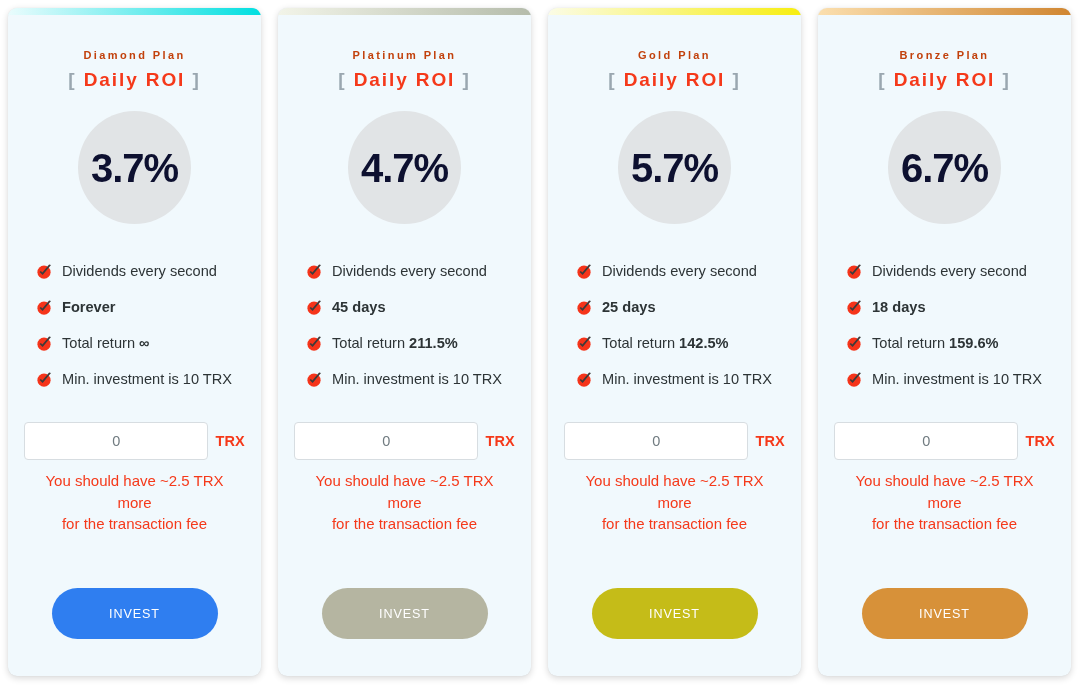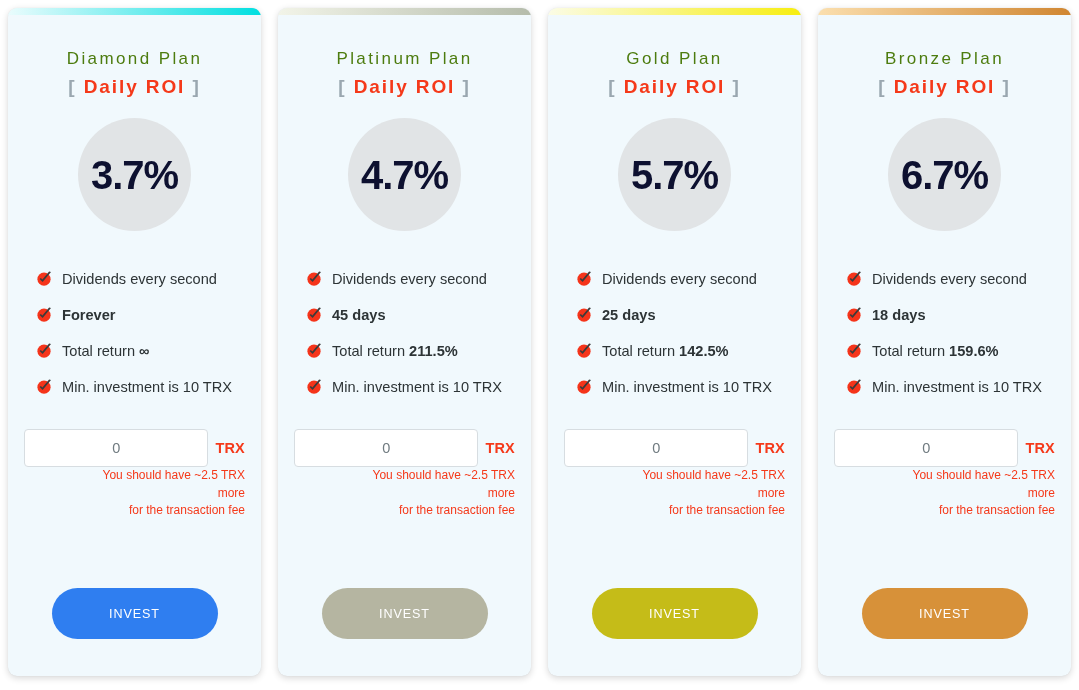--- a/index.html
+++ b/index.html
@@ -37,24 +37,24 @@
   .top-bar {
     position: absolute;
     top: 0; left: 0; right: 0;
     height: 7px;
     border-top-left-radius: 9px;
     border-top-right-radius: 9px;
   }
 
   .plan-title {
     margin-top: 41px;
-    font-size: 17px;
-    font-weight: normal;
+    font-size: 11px;
+    font-weight: bold;
     letter-spacing: 2.4px;
-    color: #4d7c0f;
+    color: #c2410c;
     text-align: center;
     line-height: 1.2;
     white-space: nowrap;
   }
 
   .roi-line {
     margin-top: 7px;
     font-size: 19px;
     font-weight: bold;
     letter-spacing: 1.9px;
@@ -138,23 +138,24 @@
 
   .trx-label {
     flex: 0 0 auto;
     font-size: 14.5px;
     font-weight: bold;
     color: #f5391a;
     letter-spacing: 0.2px;
   }
 
   .warning {
-    font-size: 12px;
+    margin-top: 10px;
+    font-size: 15px;
     color: #f5391a;
-    text-align: right;
+    text-align: center;
     line-height: 1.44;
     width: 100%;
   }
   .warning div { white-space: nowrap; }
 
   .invest-button {
     margin-top: auto;
     margin-bottom: 37px;
     width: 100%;
     max-width: 166px;

